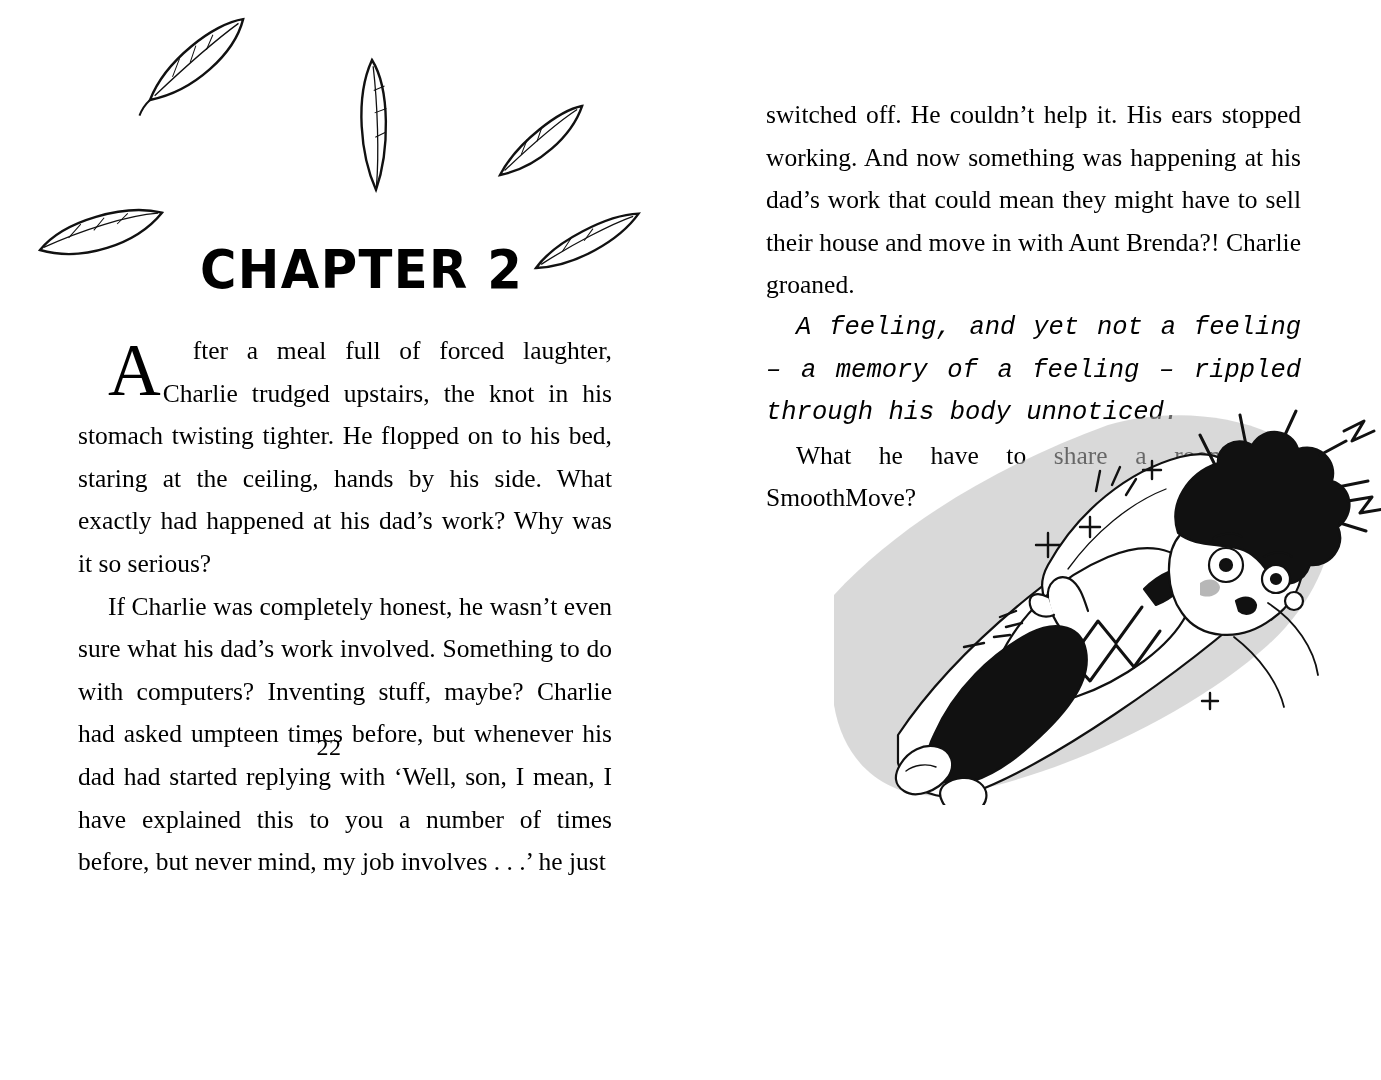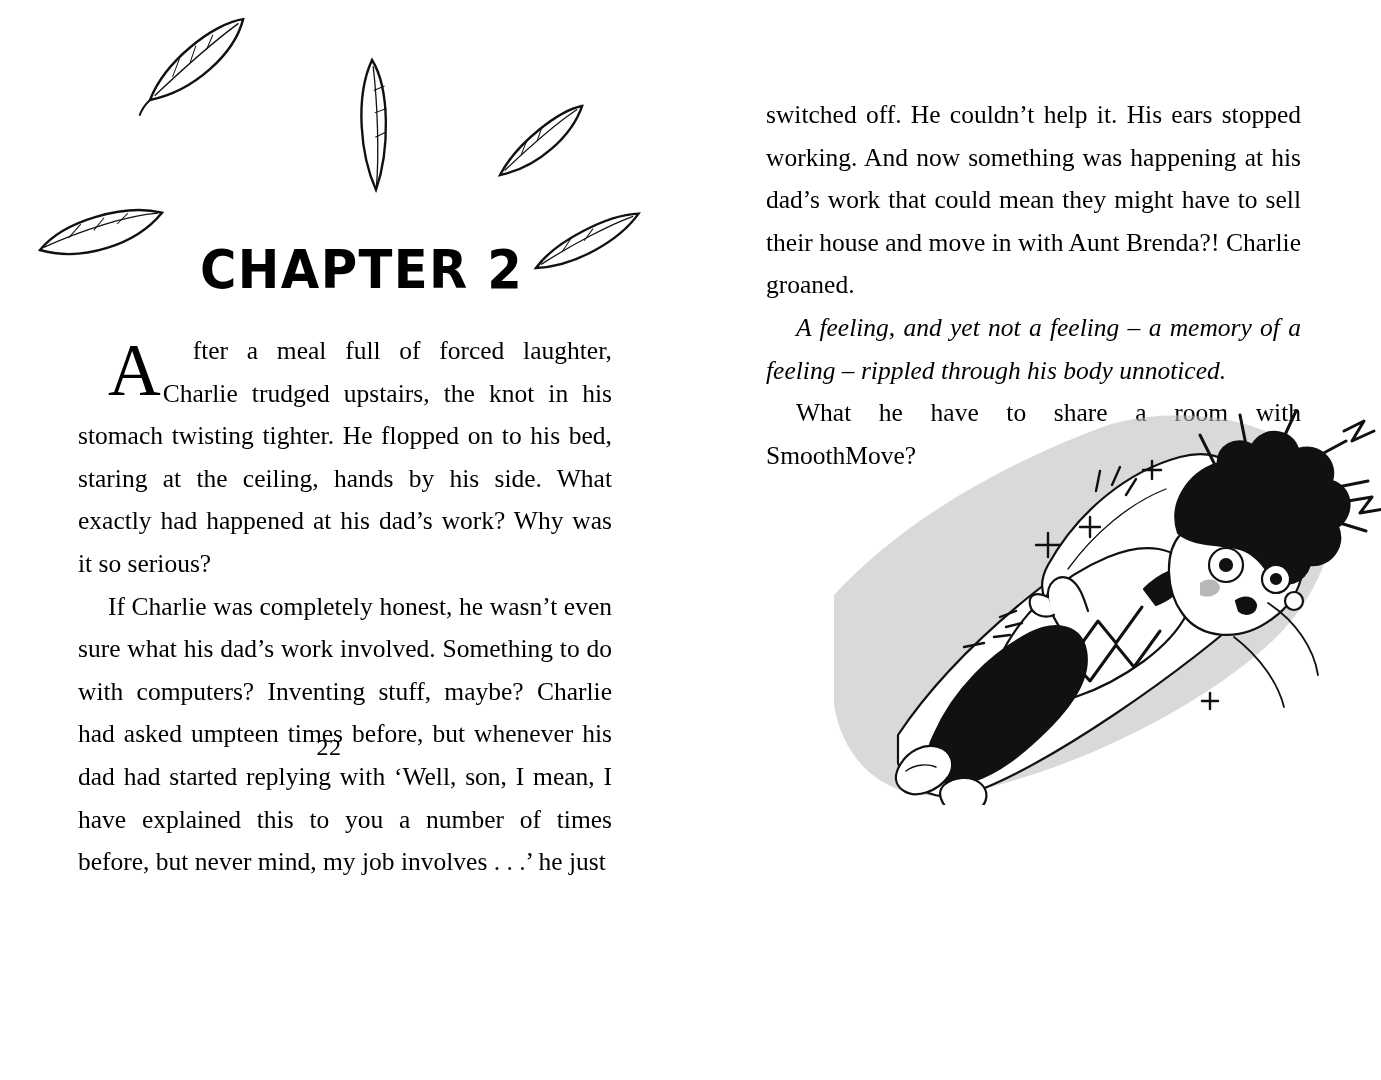--- a/index.html
+++ b/index.html
@@ -77,20 +77,21 @@
   }
   .body-col p {
     margin: 0;
     text-indent: 30px;
   }
   .body-col p.noindent {
     text-indent: 0;
   }
   .body-col p.italic {
     font-style: italic;
+    font-family: Liberation Mono, monospace;
   }
   .dropcap-par {
     text-indent: 0;
     position: relative;
     min-height: 84px;
   }
   .dropcap {
     float: left;
     font-size: 73px;
     line-height: 62px;

